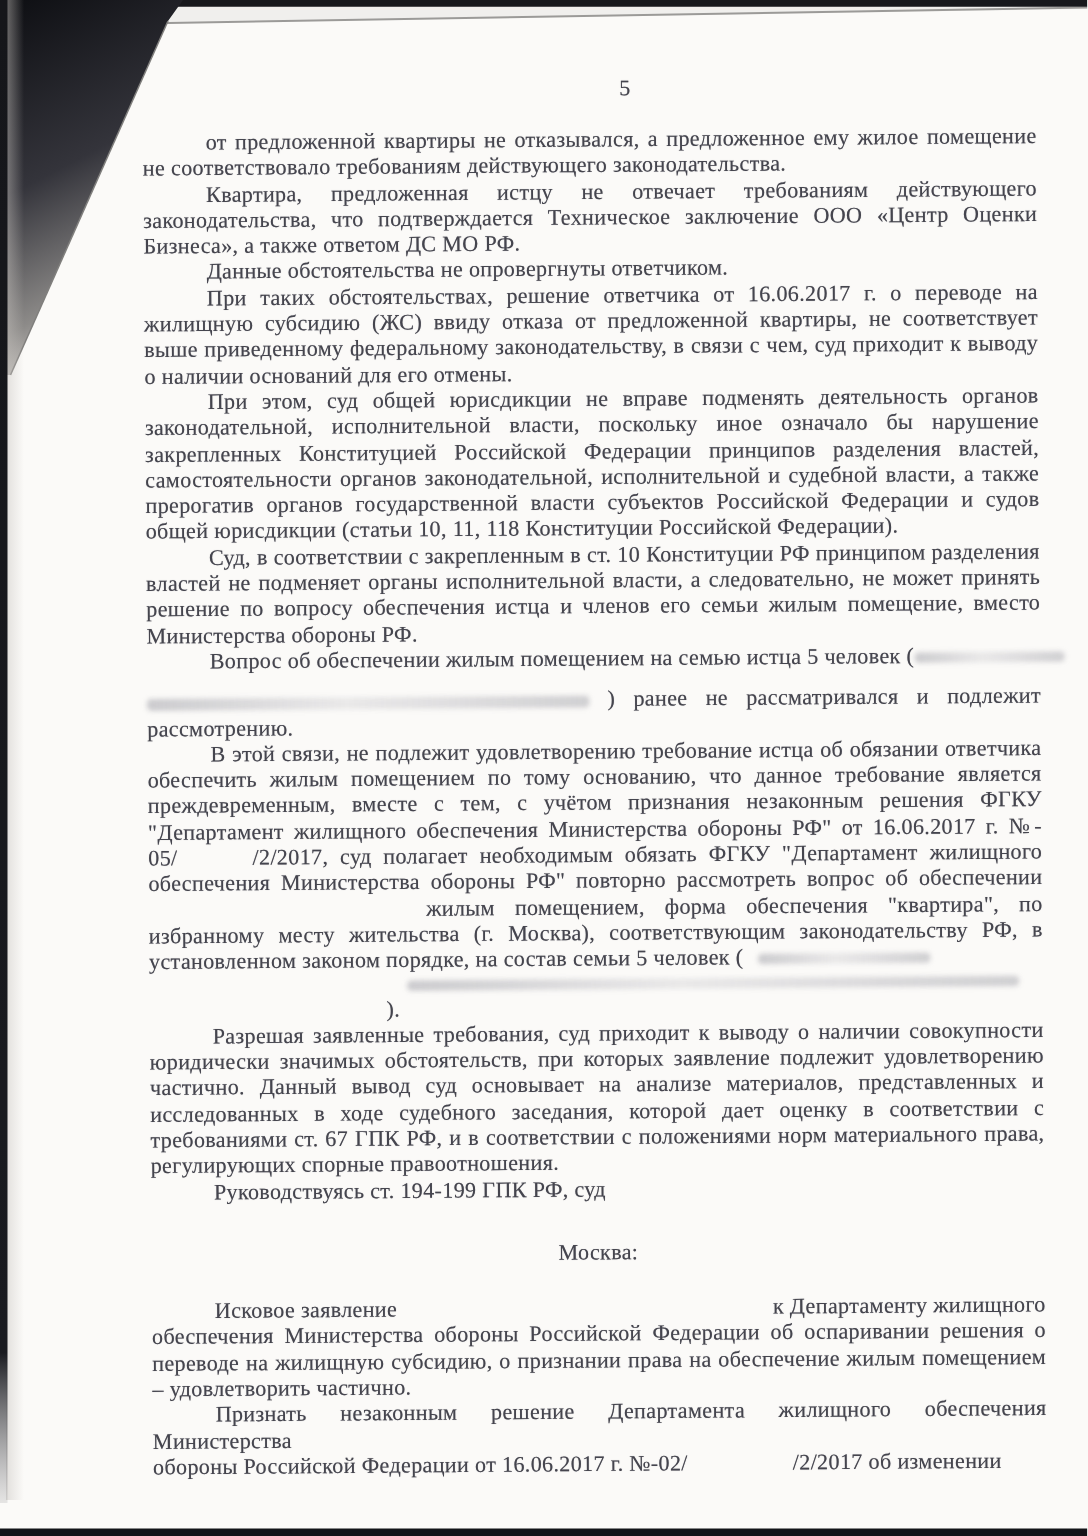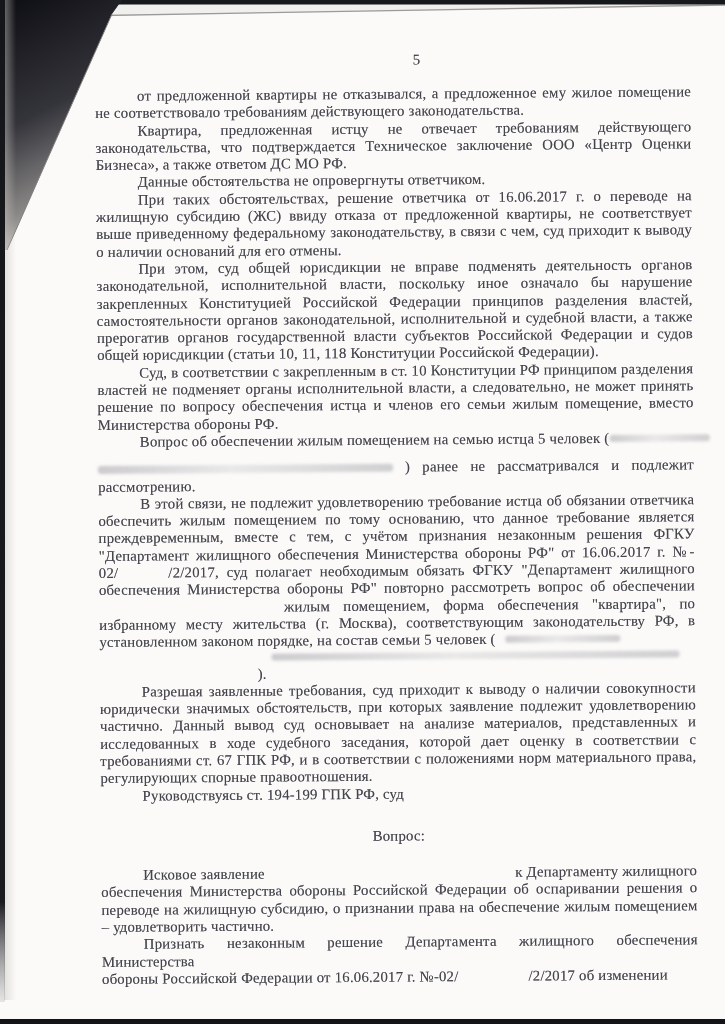--- a/index.html
+++ b/index.html
@@ -55,21 +55,21 @@
       <div class="block row" style="margin-top: 10px;">
         <span class="redact" style="width: 295px; height: 8px;"></span>
         <span class="gapspace" style="width: 12px;"></span>
         <span class="txt fill">) ранее не рассматривался и подлежит</span>
       </div>
       <div class="block row">
         <span class="txt">рассмотрению.</span>
       </div>
       <div class="block para indent stretch"><span class="txt">В этой связи, не подлежит удовлетворению требование истца об обязании ответчика обеспечить жилым помещением по тому основанию, что данное требование является преждевременным, вместе с тем, с учётом признания незаконным решения ФГКУ "Департамент жилищного обеспечения Министерства обороны РФ" от 16.06.2017 г. №-</span></div>
       <div class="block row">
-        <span class="txt">02/</span>
+        <span class="txt">05/</span>
         <span class="gapspace" style="width: 50px;"></span>
         <span class="txt fill">/2/2017, суд полагает необходимым обязать ФГКУ "Департамент жилищного</span>
       </div>
       <div class="block row">
         <span class="txt fill">обеспечения Министерства обороны РФ" повторно рассмотреть вопрос об обеспечении</span>
       </div>
       <div class="block row">
         <span class="gapspace" style="width: 185px;"></span>
         <span class="txt fill">жилым помещением, форма обеспечения "квартира", по</span>
       </div>
@@ -86,21 +86,21 @@
         <span class="redact" style="width: 408px; height: 7px;"></span>
       </div>
       <div class="block row" style="margin-top: 5px;">
         <span class="gapspace" style="width: 158px;"></span>
         <span class="txt">).</span>
       </div>
       <div class="block para indent"><span class="txt">Разрешая заявленные требования, суд приходит к выводу о наличии совокупности юридически значимых обстоятельств, при которых заявление подлежит удовлетворению частично. Данный вывод суд основывает на анализе материалов, представленных и исследованных в ходе судебного заседания, которой дает оценку в соответствии с требованиями ст. 67 ГПК РФ, и в соответствии с положениями норм материального права, регулирующих спорные правоотношения.</span></div>
       <div class="block row indent">
         <span class="txt">Руководствуясь ст. 194-199 ГПК РФ, суд</span>
       </div>
-      <div class="block heading" style="margin-top: 25px; margin-bottom: 20px;"><span class="txt">Вопрос:</span></div>
+      <div class="block heading" style="margin-top: 25px; margin-bottom: 20px;"><span class="txt">Москва:</span></div>
       <div class="block row indent">
         <span class="txt">Исковое заявление</span>
         <span class="flexgap"></span>
         <span class="txt">к Департаменту жилищного</span>
       </div>
       <div class="block para"><span class="txt">обеспечения Министерства обороны Российской Федерации об оспаривании решения о переводе на жилищную субсидию, о признании права на обеспечение жилым помещением – удовлетворить частично.</span></div>
       <div class="block para indent stretch"><span class="txt">Признать незаконным решение Департамента жилищного обеспечения Министерства</span></div>
       <div class="block row">
         <span class="txt">обороны Российской Федерации от 16.06.2017 г. №-02/</span>
         <span class="gapspace" style="width: 70px;"></span>

